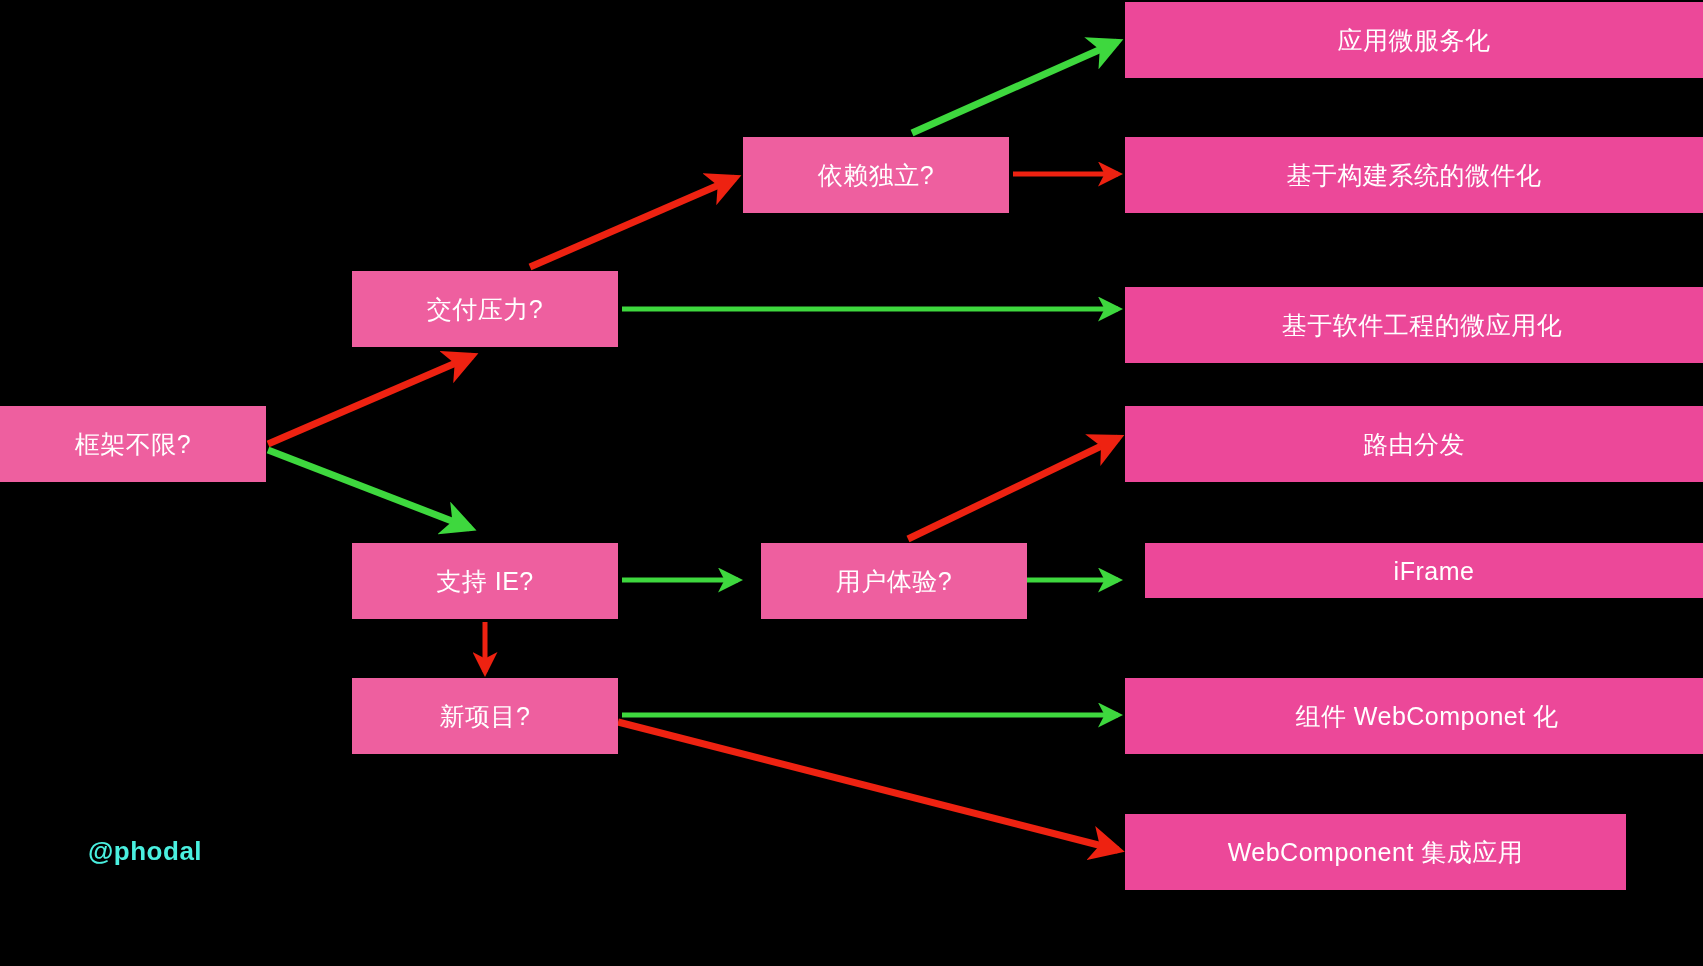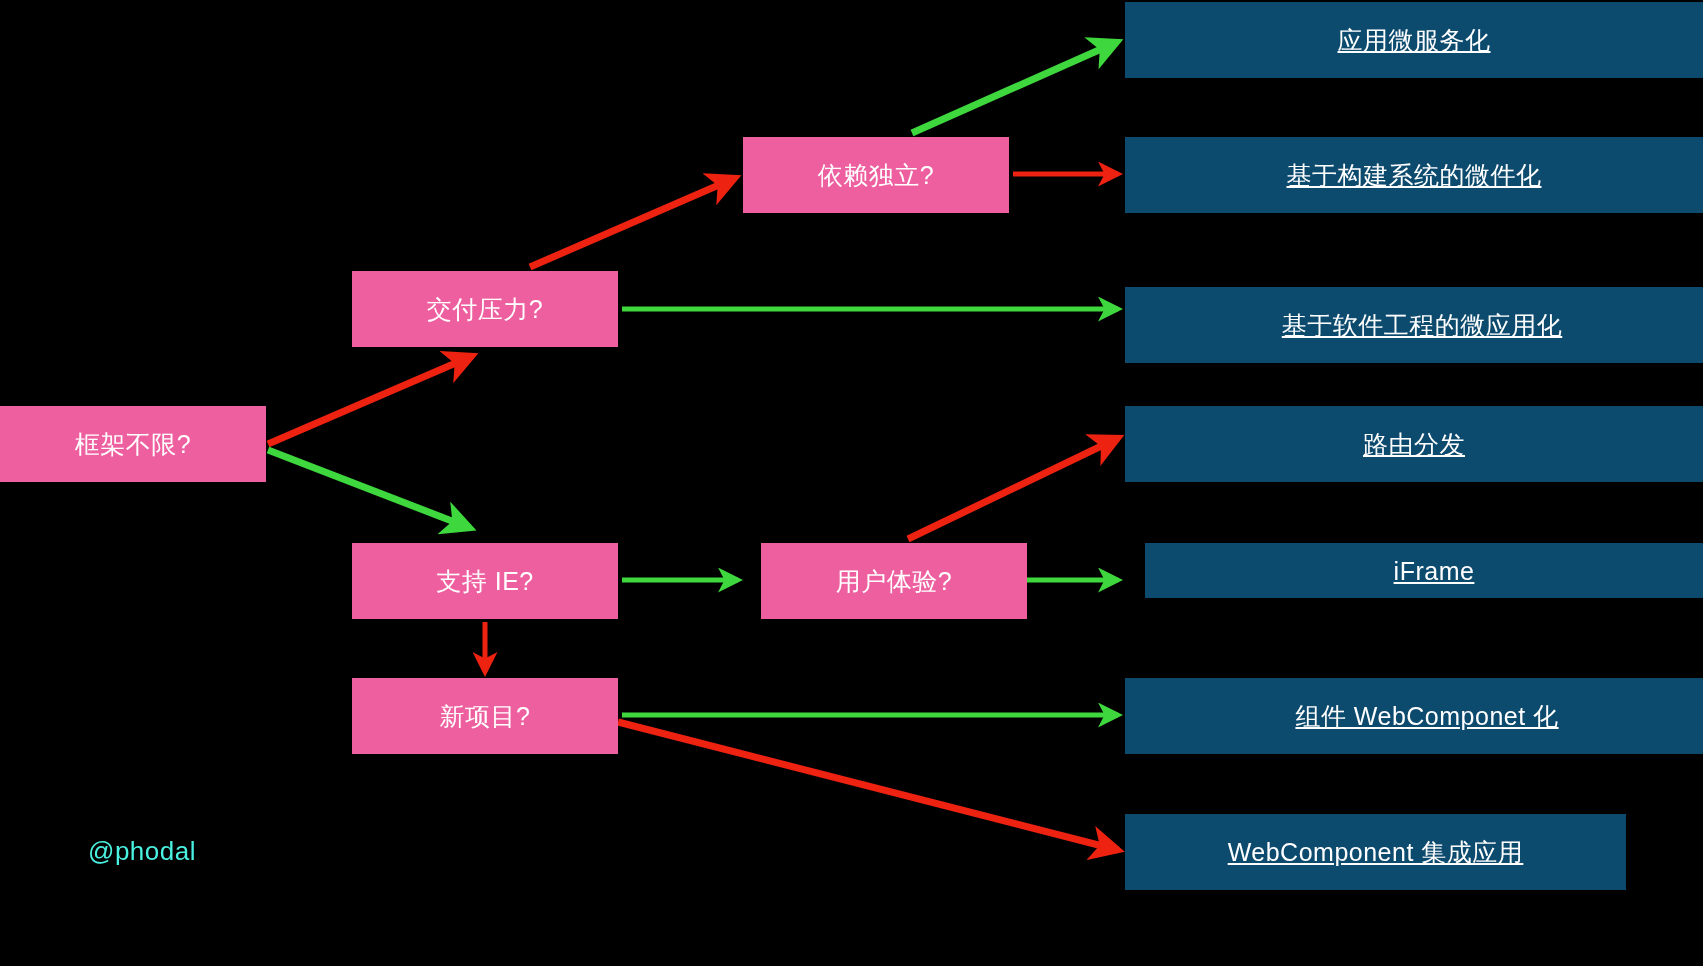--- a/index.html
+++ b/index.html
@@ -33,35 +33,34 @@
     font-weight: 400;
     letter-spacing: 0.5px;
     text-align: center;
     line-height: 1.2;
     user-select: none;
   }
   .node.decision {
     background: #ee5f9f;
   }
   .node.outcome {
-    background: #0c4a6e;
-    text-decoration: underline;
+    background: #ec4899;
   }
   .edges {
     position: absolute;
     left: 0; top: 0;
     width: 1703px;
     height: 966px;
     pointer-events: none;
   }
   .watermark {
     position: absolute;
     color: #4af0e0;
     font-size: 26px;
-    font-weight: normal;
+    font-weight: bold;
     letter-spacing: 0.5px;
     user-select: none;
   }
 </style>
 </head>
 <body>
 
 <div id="canvas">
 
   <svg class="edges" viewBox="0 0 1703 966" width="1703" height="966" xmlns="http://www.w3.org/2000/svg">

